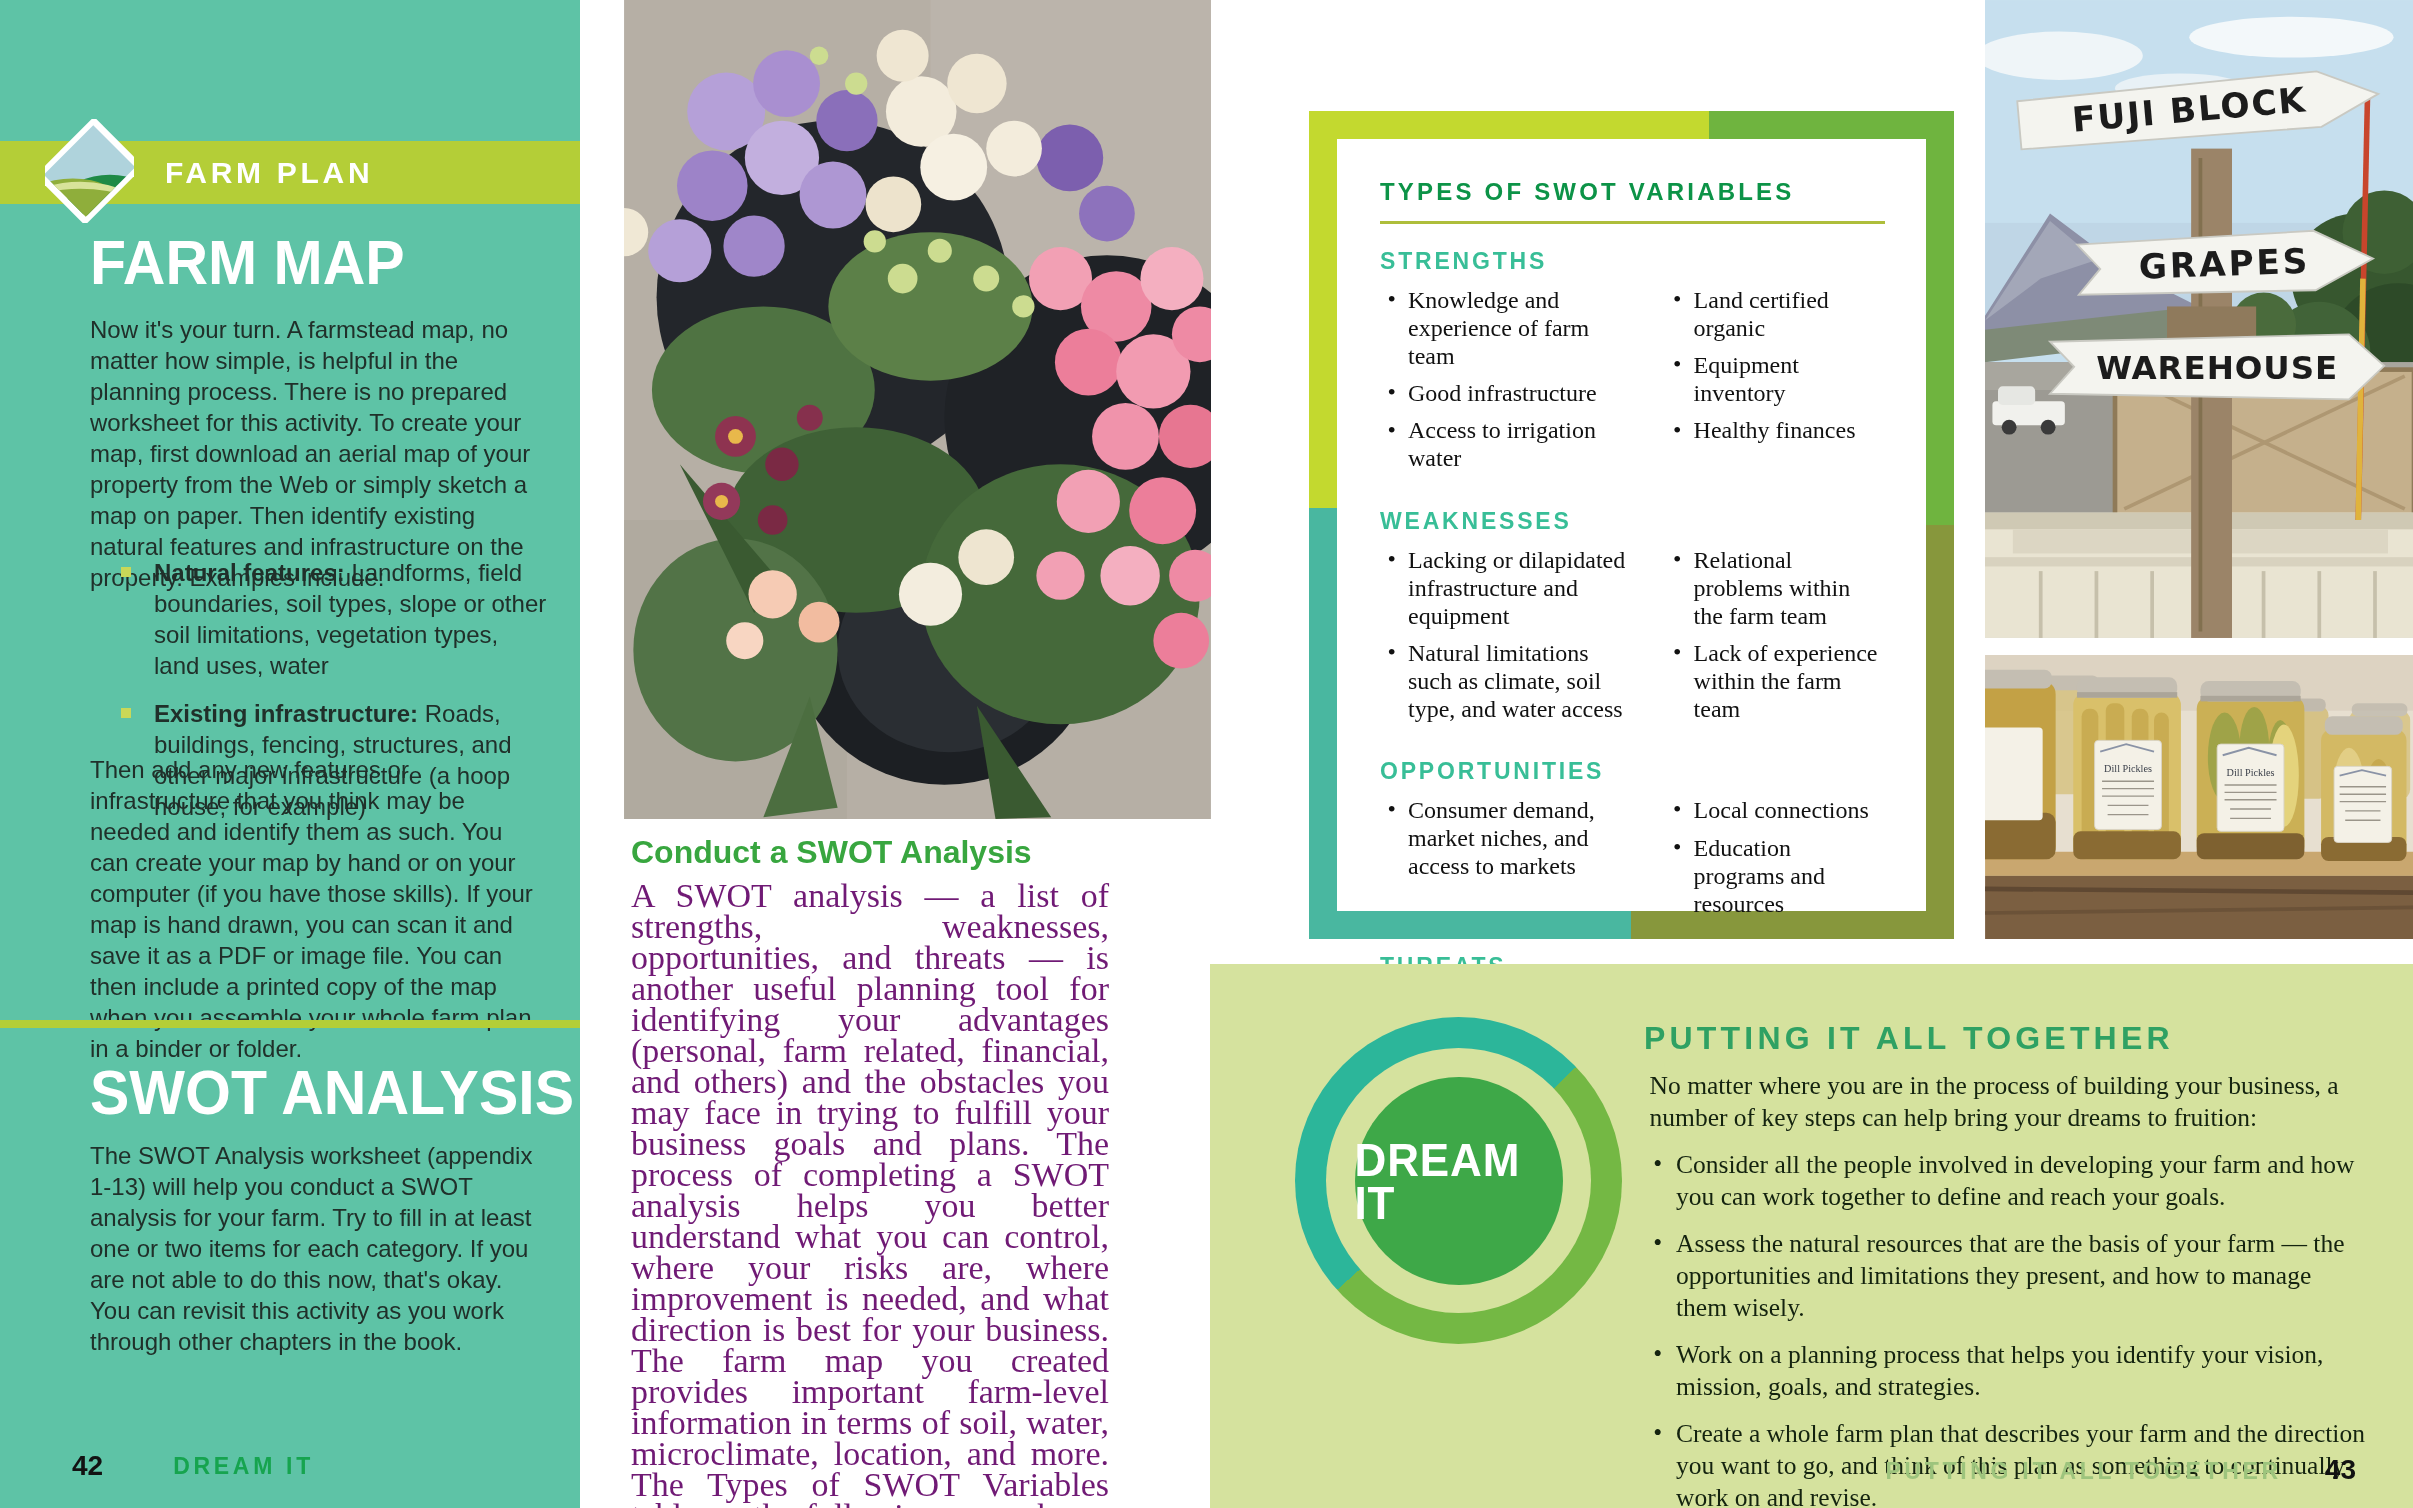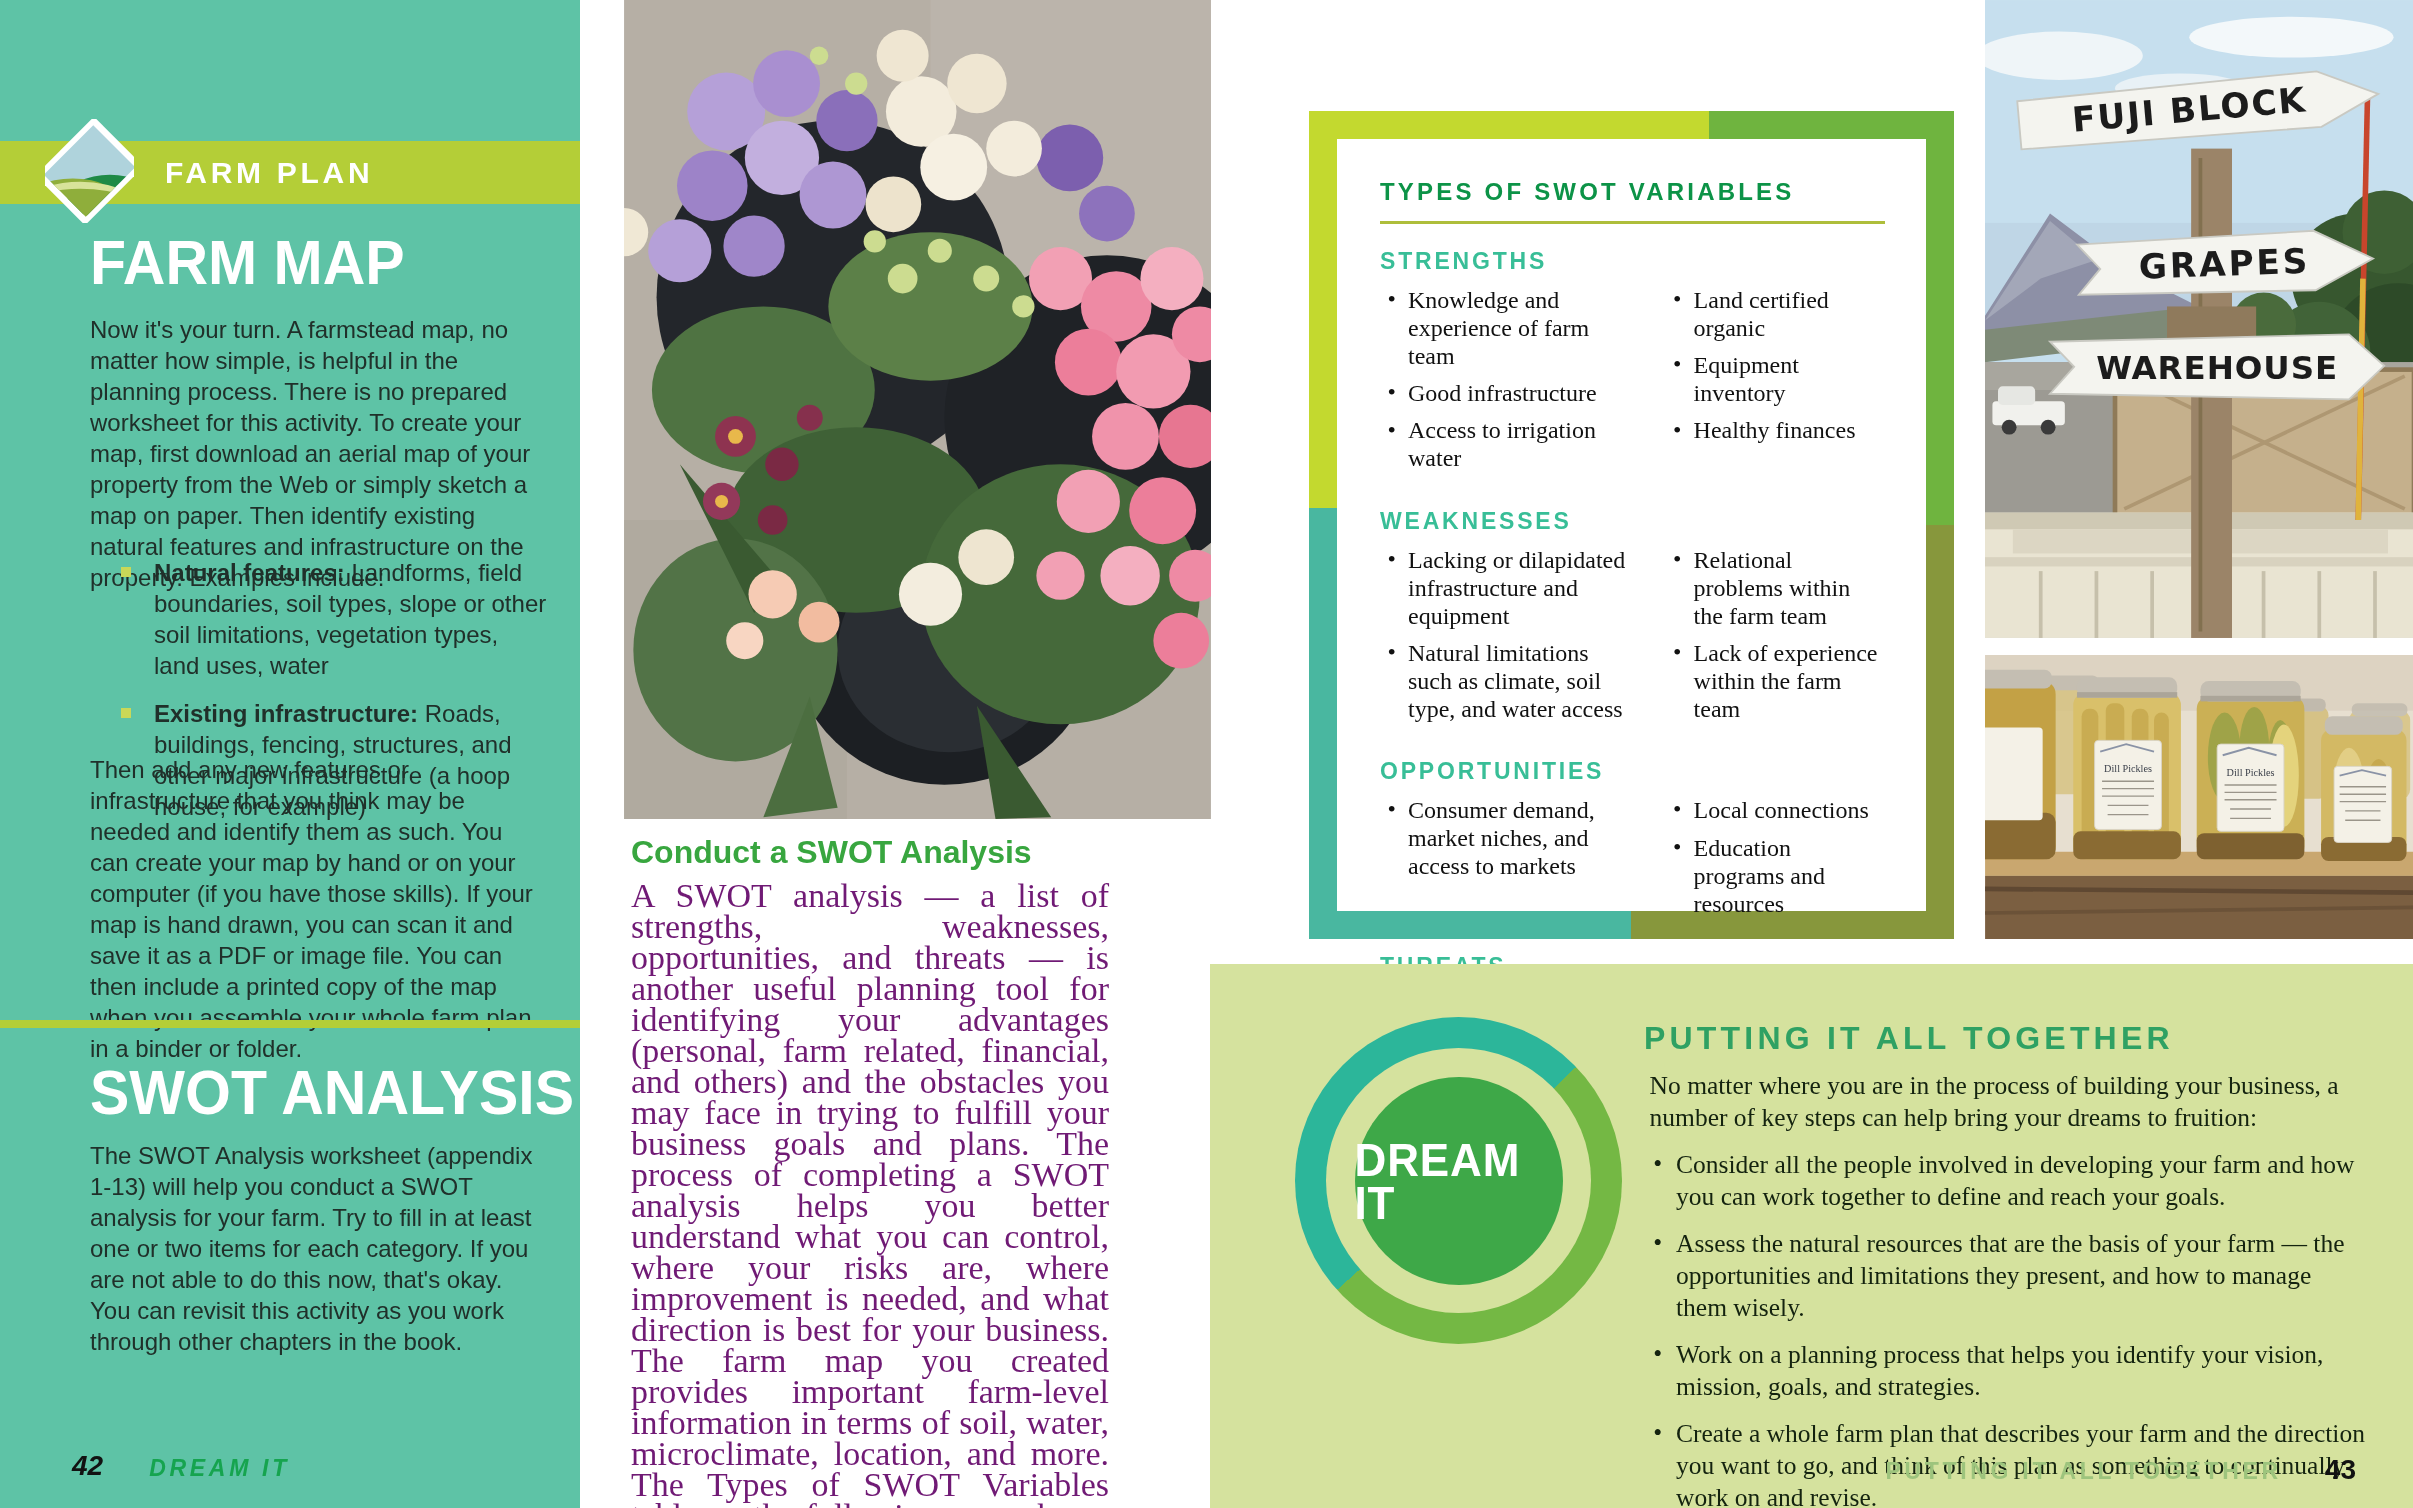--- a/index.html
+++ b/index.html
@@ -19,21 +19,21 @@
   .teal-body { position:absolute; left:90px; width:457px; color:#20302a; font-size:24px; line-height:31px; }
   #farm-map-intro { top:314px; }
   .teal-bullets { position:absolute; left:121px; top:557px; width:429px; }
   .teal-bullet { position:relative; padding-left:33px; margin-bottom:16.7px; color:#20302a;
       font-size:24px; line-height:31px; }
   .teal-bullet::before { content:""; position:absolute; left:0; top:10.2px; width:10.2px; height:10.2px; background:#C9D858; }
   .teal-bullet b { font-weight:bold; }
   #farm-map-outro { top:754px; }
   .lime-divider { position:absolute; left:0; top:1020px; width:580px; height:8.4px; background:#B4CE37; }
   #swot-body { top:1140px; }
-  .left-footer { position:absolute; left:72px; top:1450px; display:flex; align-items:flex-end; gap:46px;font-style:italic; }
+  .left-footer { position:absolute; left:72px; top:1450px; display:flex; align-items:center; gap:70px; }
   .page-num { font-size:28px; font-weight:bold; color:#121212; }
   .footer-label-left { font-size:23px; font-weight:bold; color:#16A44F; letter-spacing:3.7px; }
 
   
   .flower-photo { position:absolute; left:624px; top:0; width:587px; height:819px; overflow:hidden; }
 
   
   .middle-col { position:absolute; left:631px; top:834px; width:478px; }
   .middle-heading { font-size:32px; font-weight:bold; color:#38A63F; margin-bottom:9.3px;
       font-family:"Liberation Sans", sans-serif; }

